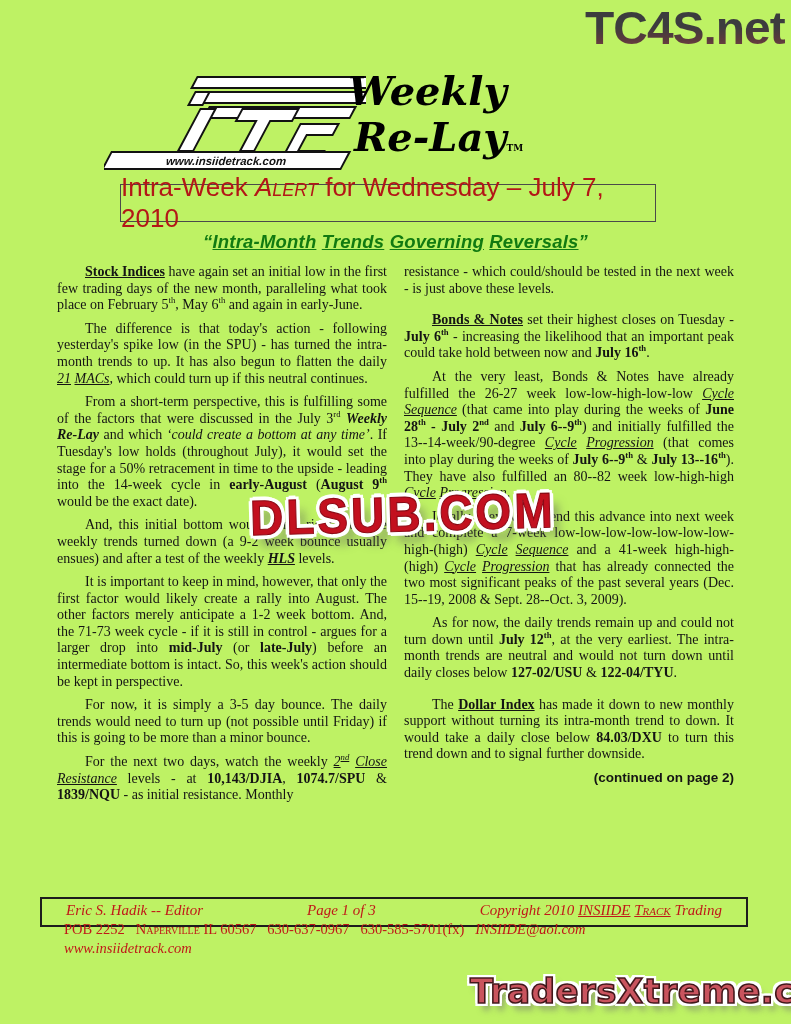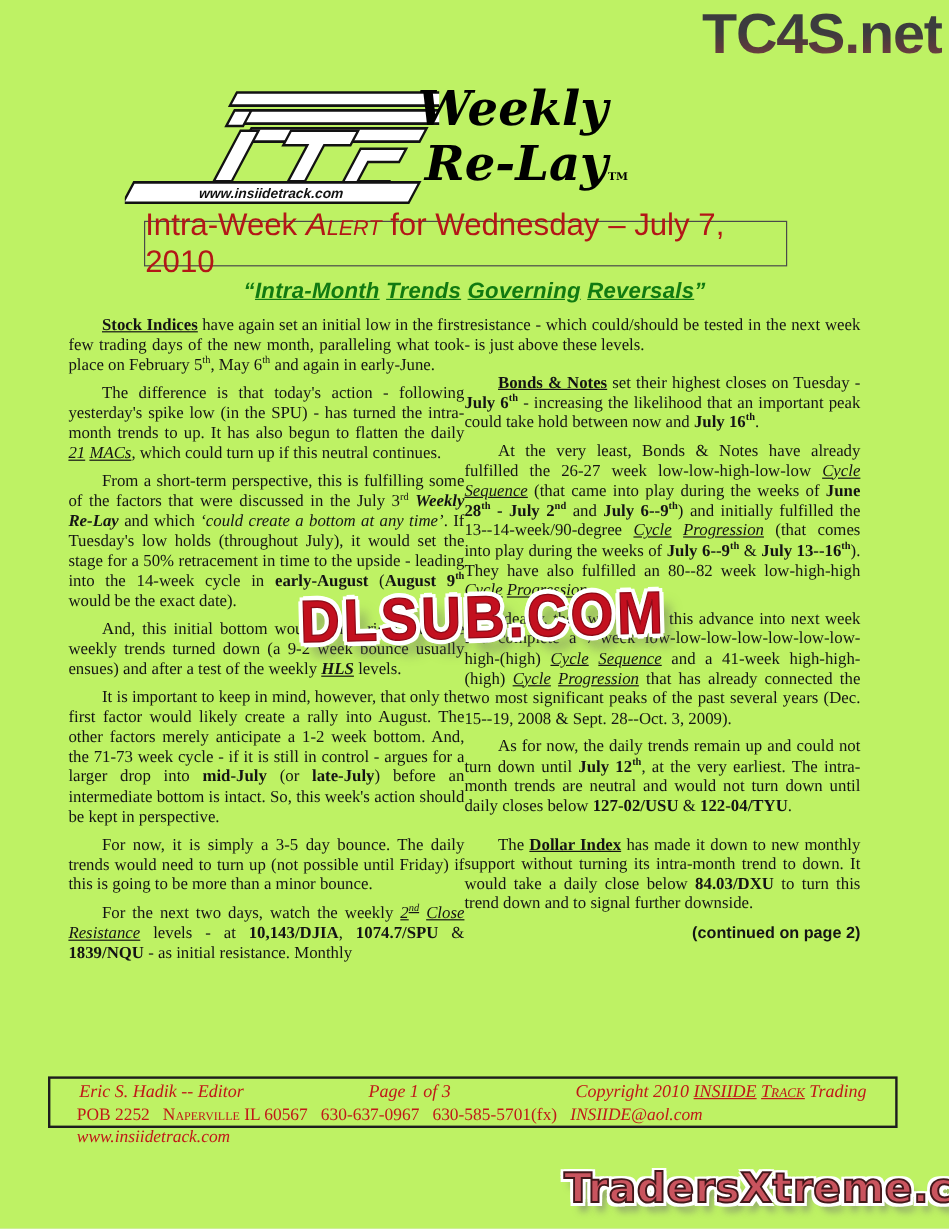--- a/index.html
+++ b/index.html
@@ -24,34 +24,34 @@
              display:flex;align-items:center;justify-content:center;
              font-family:"Liberation Sans",sans-serif;font-size:26px;color:#b31717;}
   #alert-box .sc{font-variant:small-caps;}
 
   
   #headline{position:absolute;left:0;top:231px;width:100%;text-align:center;
             font-family:"Liberation Sans",sans-serif;font-weight:bold;font-style:italic;
             font-size:18.5px;color:#117a11;letter-spacing:0.2px;}
 
   
-  #columns{position:absolute;left:57px;top:264px;width:677px;display:flex;
+  #columns{position:absolute;left:57px;top:264px;width:677px;display:flex;gap:17px;
            font-size:14px;line-height:16.6px;text-align:justify;}
   .col{width:330px;}
   .para{margin:0 0 7px 0;}
   .para.ind{text-indent:28px;}
   .para.gap{margin-top:15px;}
   .para.cont{font-family:"Liberation Sans",sans-serif;font-size:13.5px;text-align:right;
              text-indent:0;margin-top:5px;}
   .b{font-weight:bold;} .i{font-style:italic;} .u{text-decoration:underline;}
   .sc{font-variant:small-caps;}
   sup{font-size:0.62em;line-height:0;vertical-align:super;}
 
   
-  #footer-box{position:absolute;left:40px;top:897px;width:708px;height:43px;border:2px solid #1d1d1d;
+  #footer-box{position:absolute;left:40px;top:897px;width:708px;height:30px;border:2px solid #1d1d1d;
               color:#c01818;font-family:"Liberation Serif",serif;box-sizing:border-box;}
   #footer-row1{display:flex;justify-content:space-between;padding:2px 24px 0 24px;
                font-style:italic;font-size:15px;line-height:19px;}
   #footer-row2{padding:0 22px;font-size:14.5px;line-height:19px;white-space:pre-wrap;}
 
   
   #dlsub{position:absolute;left:250px;top:487px;z-index:5;
          font-family:"Liberation Sans",sans-serif;font-weight:bold;font-size:46px;letter-spacing:3px;
          color:#c3101f;-webkit-text-stroke:1px #8c0a16;transform:rotate(-1.5deg) scaleY(1.08);
          text-shadow:-3px -3px 0 #fff,3px -3px 0 #fff,-3px 3px 0 #fff,3px 3px 0 #fff,

